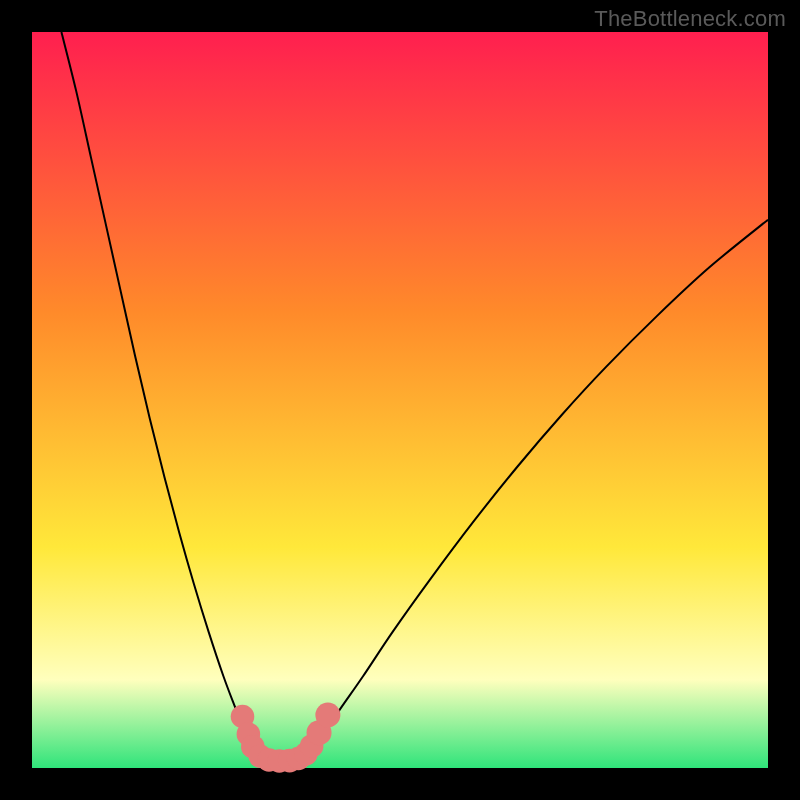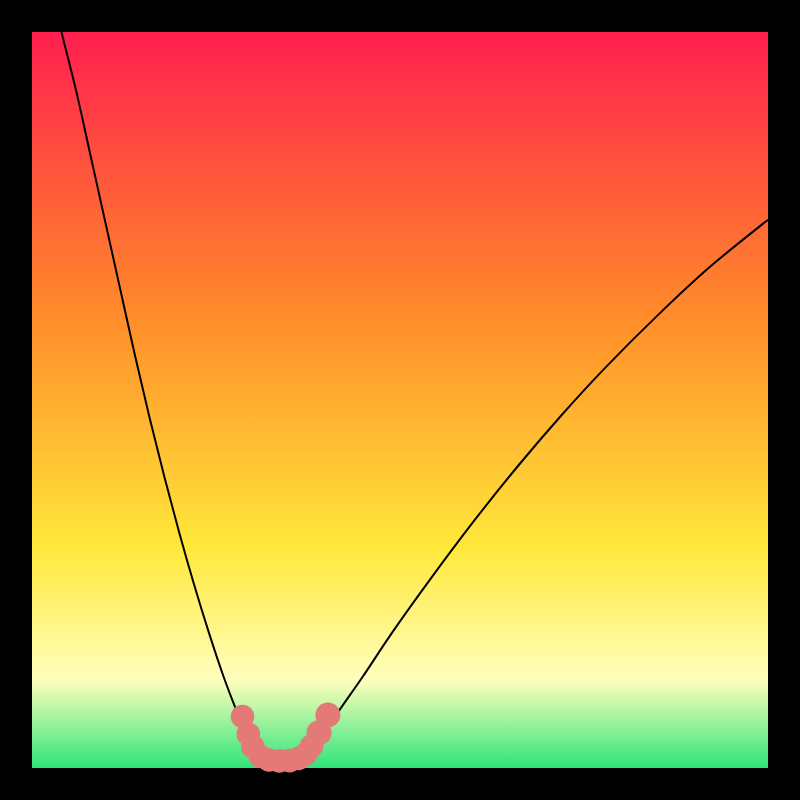--- a/index.html
+++ b/index.html
@@ -72,13 +72,14 @@
           <circle cx="33.6" cy="99.05" r="1.6" fill="#e47a78"></circle>
           <circle cx="35" cy="99" r="1.6" fill="#e47a78"></circle>
           <circle cx="36.2" cy="98.7" r="1.6" fill="#e47a78"></circle>
           <circle cx="37.2" cy="98.1" r="1.6" fill="#e47a78"></circle>
           <circle cx="38" cy="97" r="1.6" fill="#e47a78"></circle>
           <circle cx="39" cy="95.2" r="1.7" fill="#e47a78"></circle>
           <circle cx="40.2" cy="92.8" r="1.7" fill="#e47a78"></circle>
         </g>
     </svg>
   </div>
+  <div class="watermark">TheBottleneck.com</div>
 </div>
 
 </body></html>

